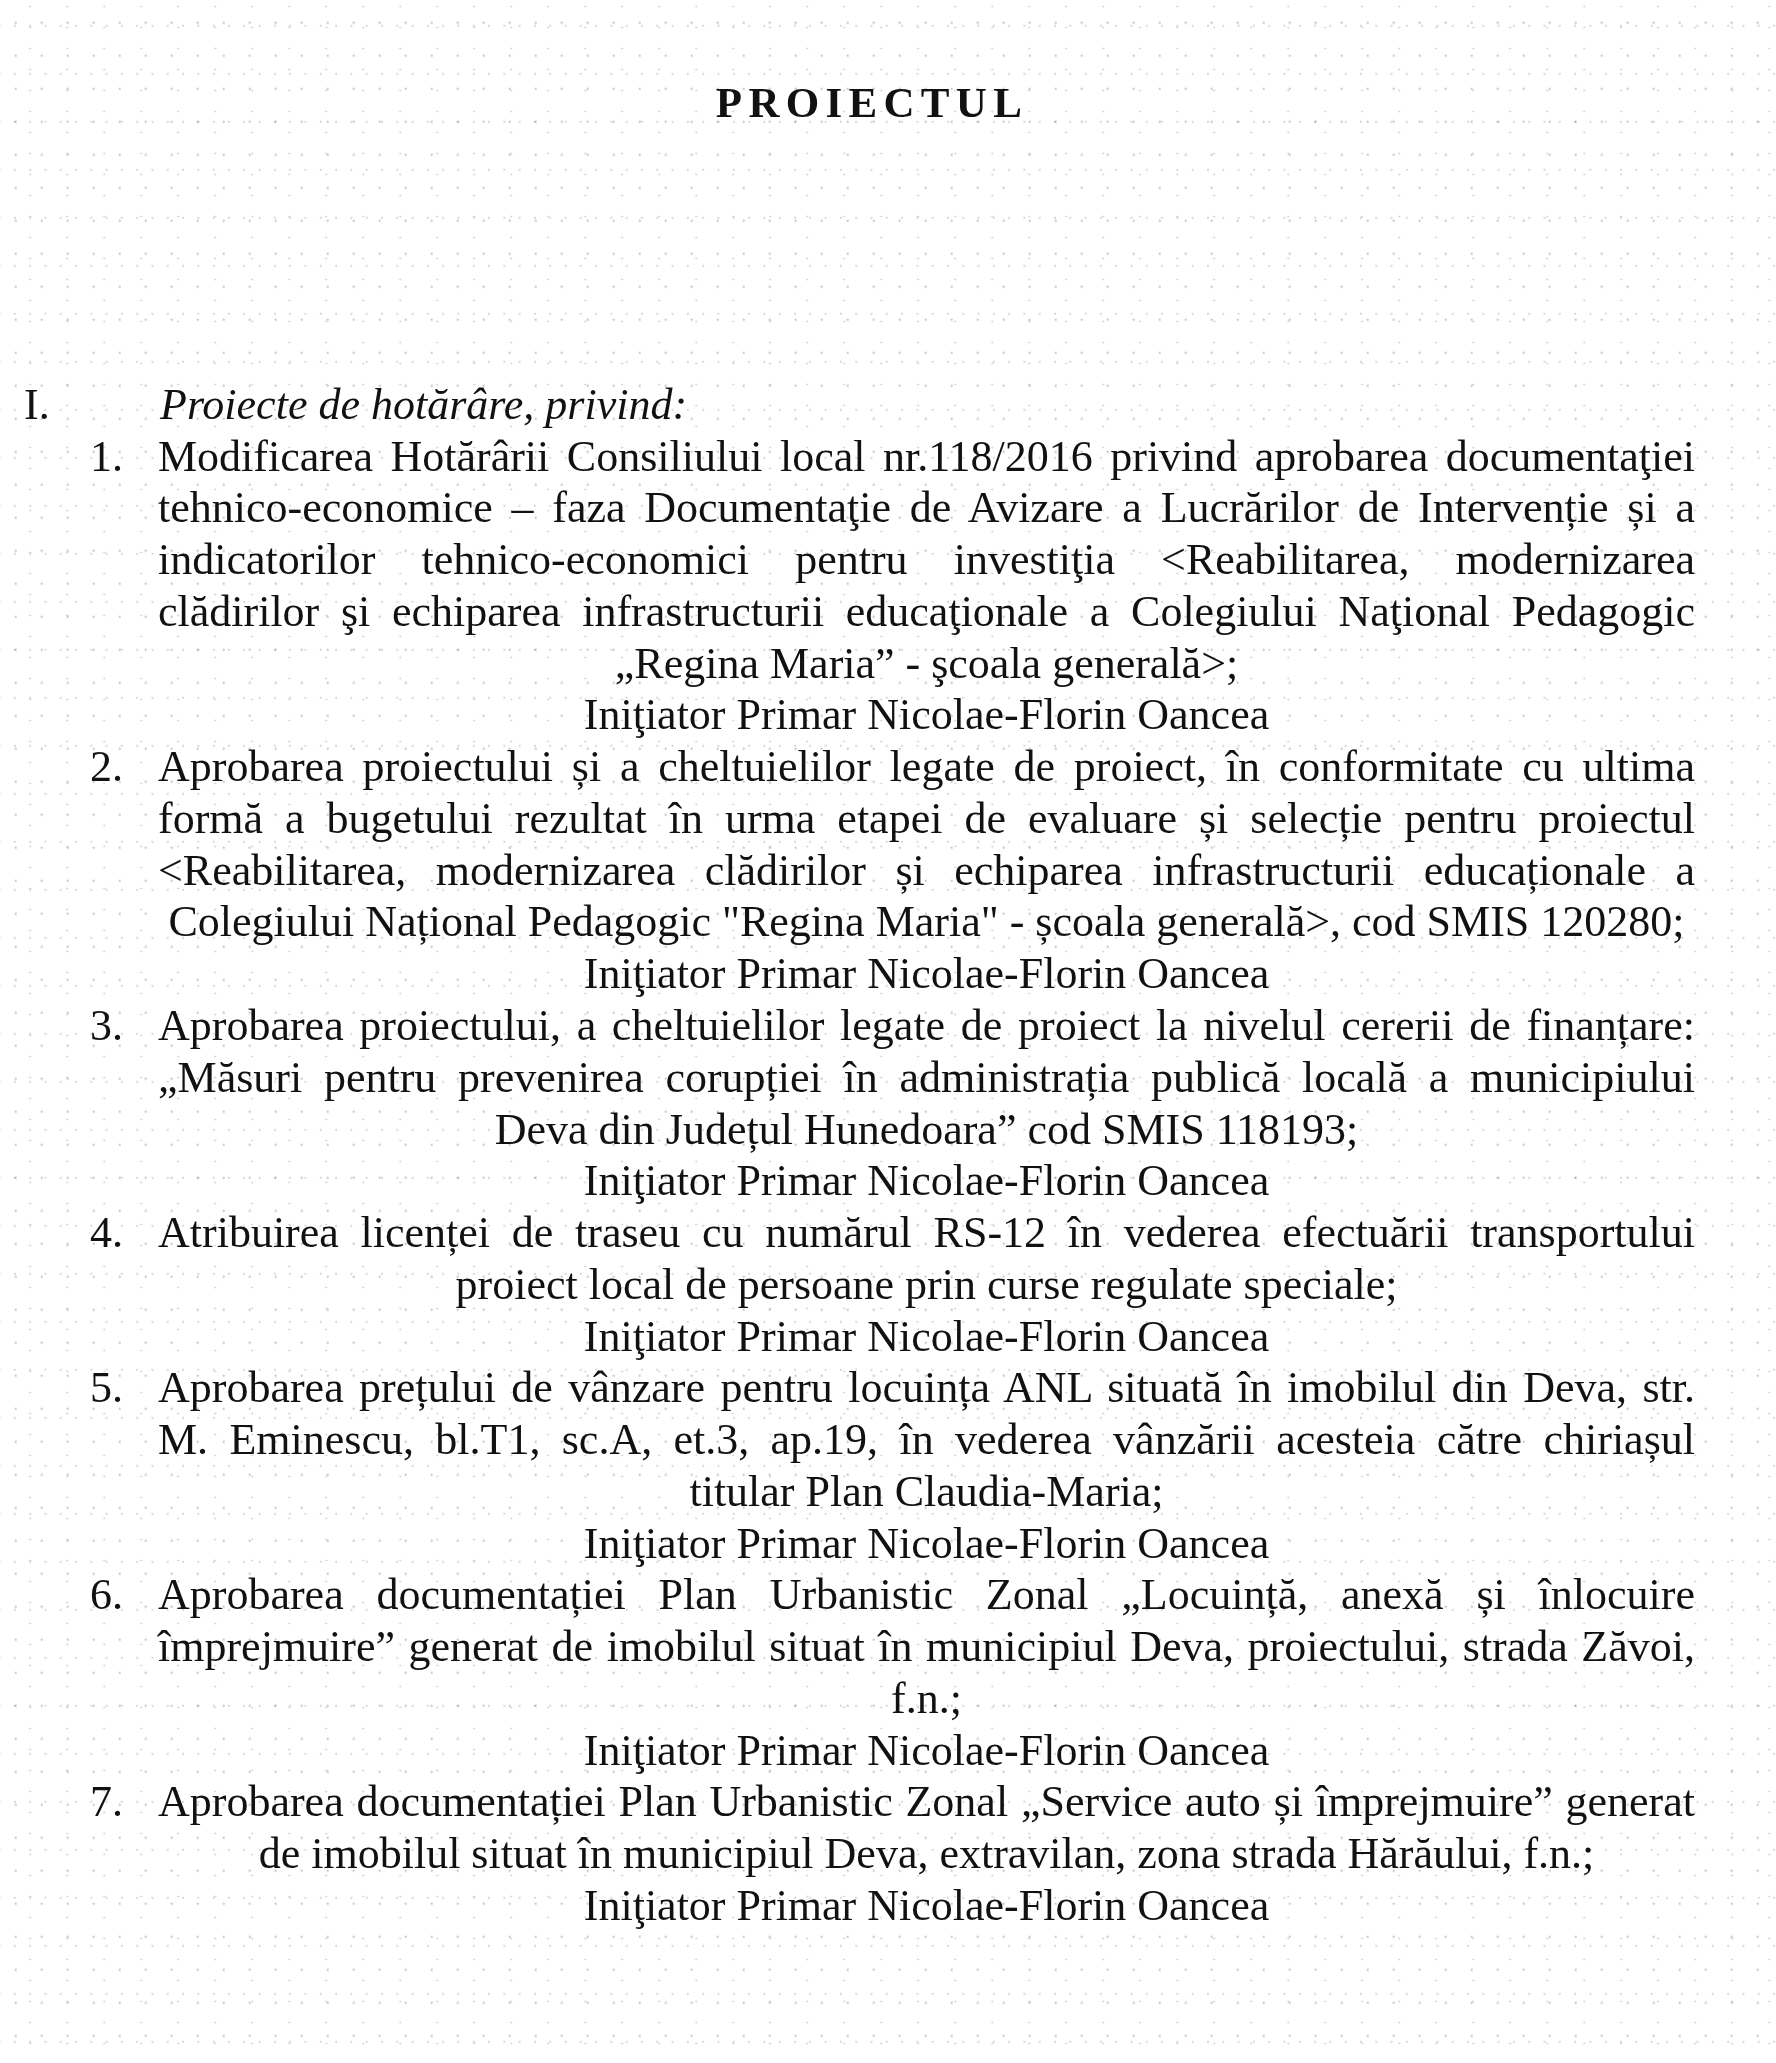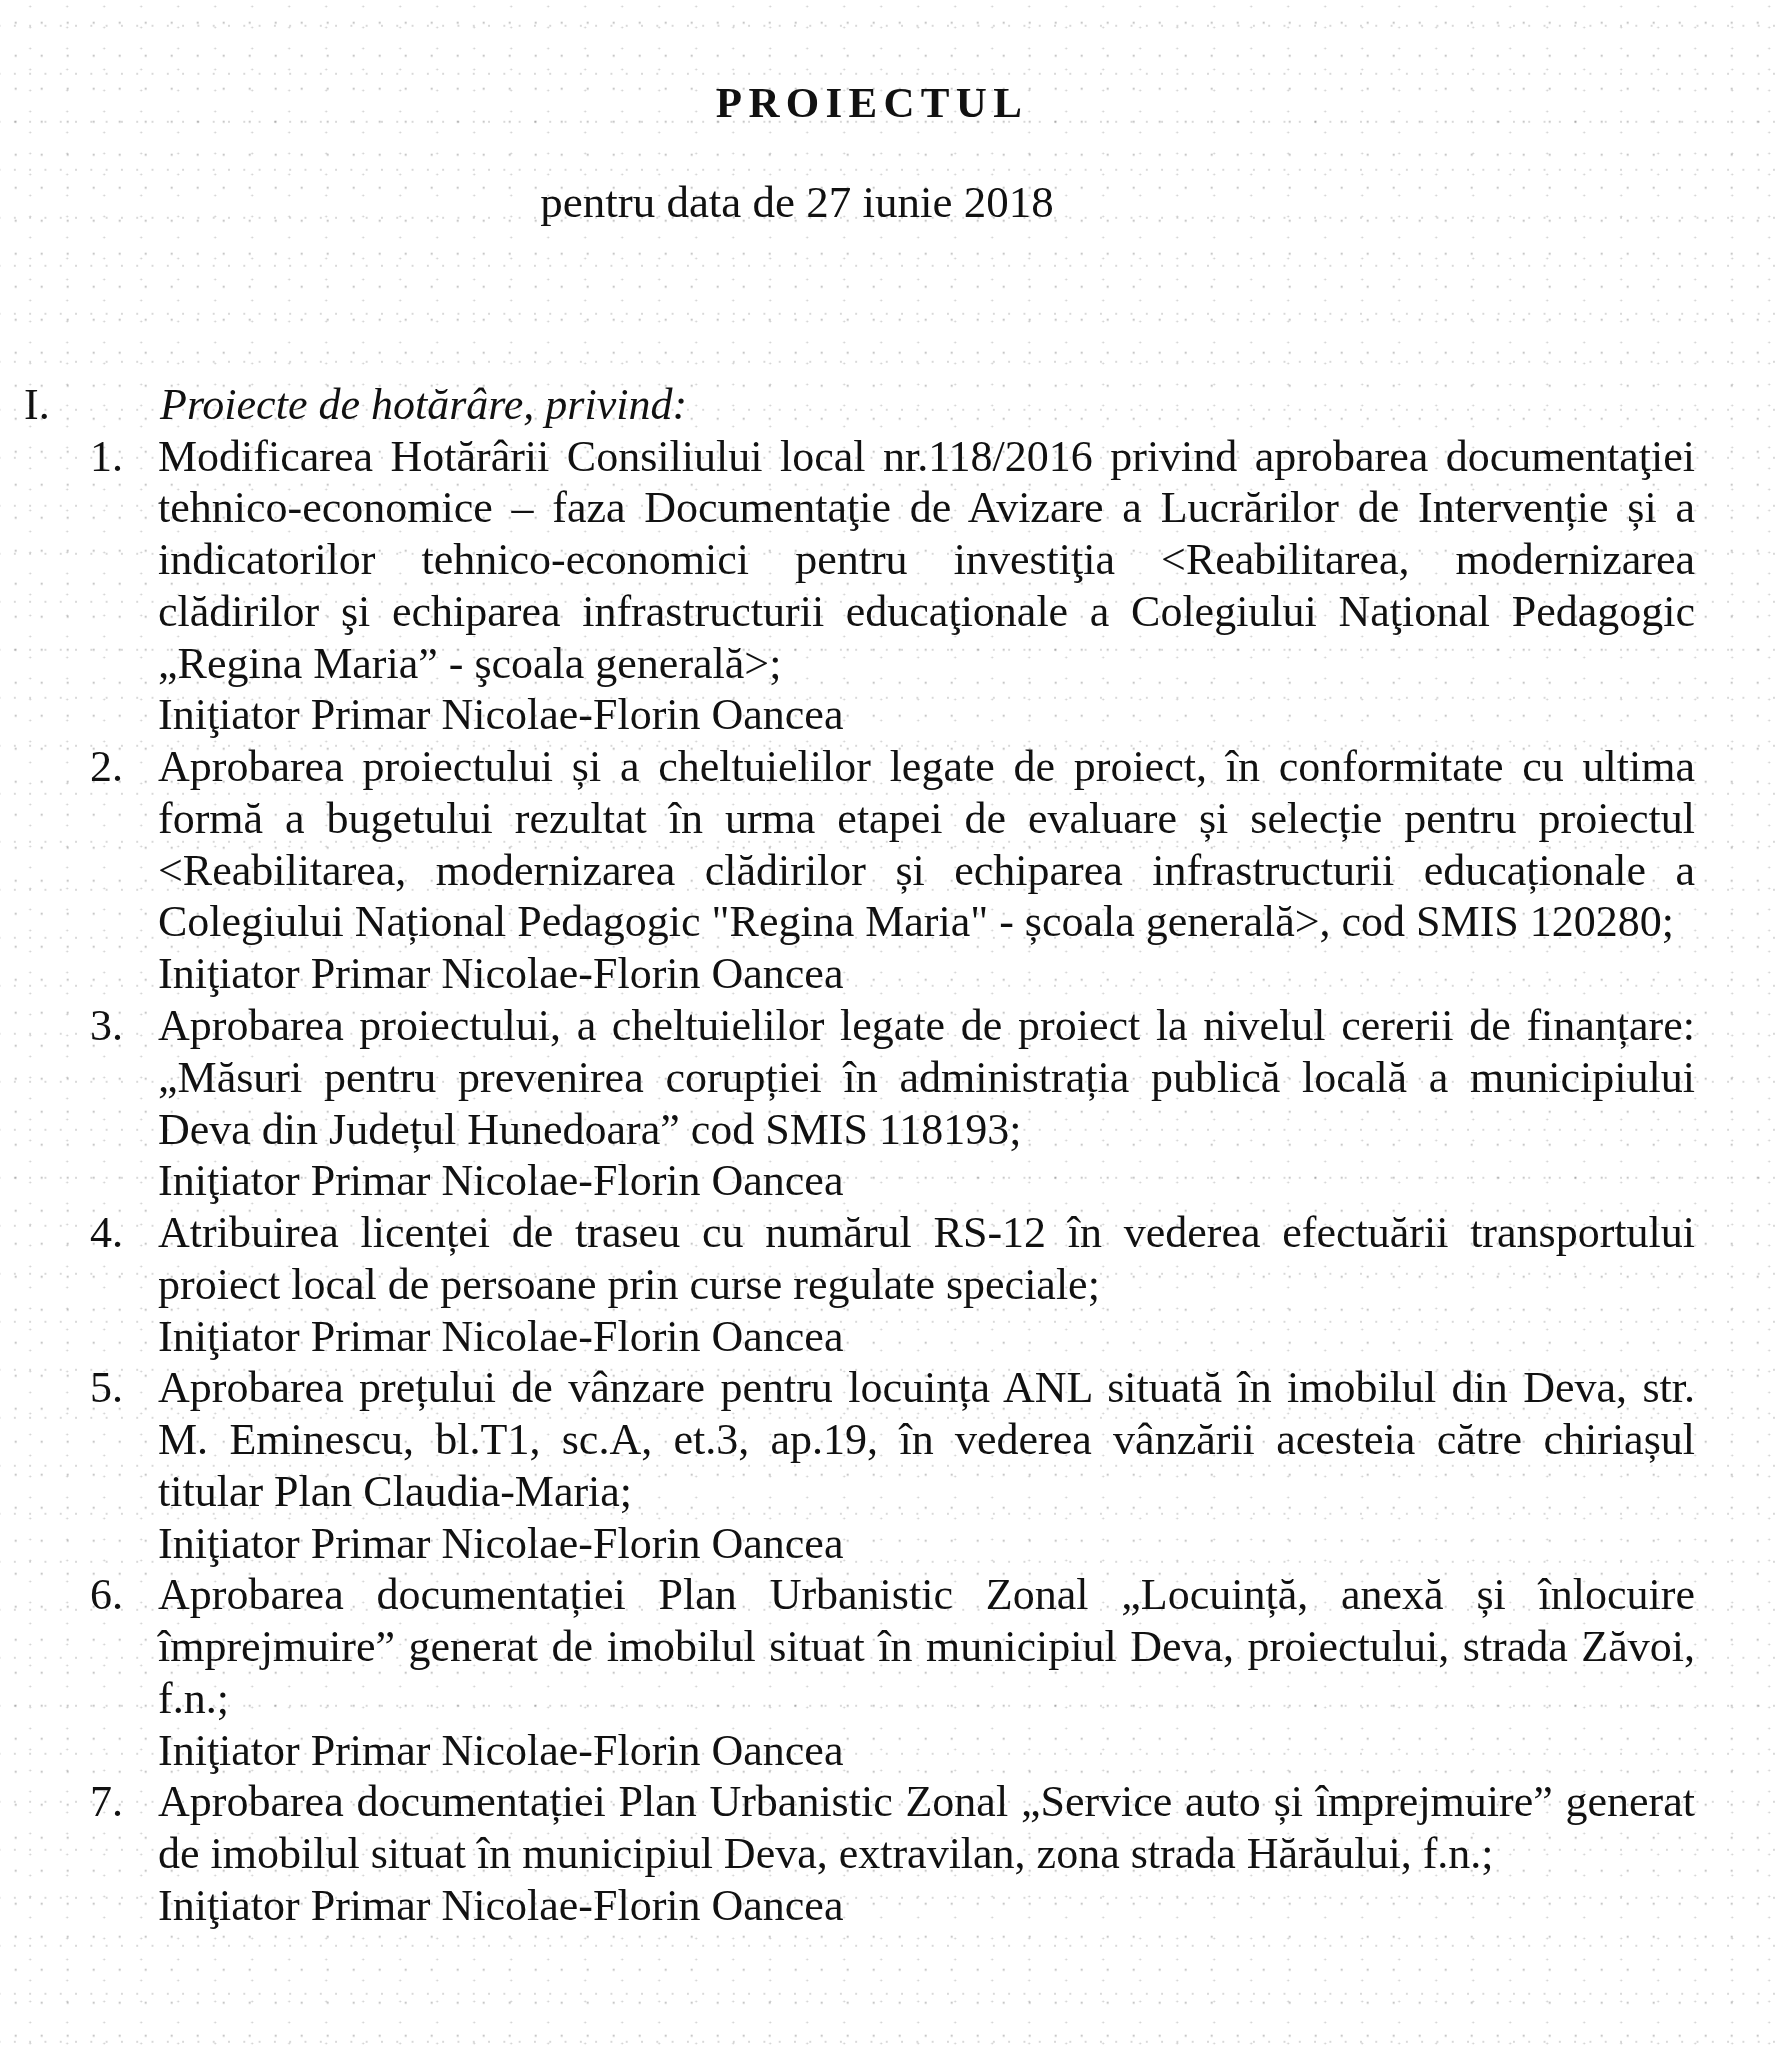--- a/index.html
+++ b/index.html
@@ -57,38 +57,37 @@
   }
   .num {
     left: 90px;
   }
   .roman {
     left: 24px;
   }
   .txt {
     left: 158px;
     width: 1537px;
-    text-align: left;
+    text-align: center;
   }
   .txt.just {
     text-align: justify;
     text-align-last: justify;
   }
   .sec-head {
     left: 160px;
     font-style: italic;
   }
 </style>
 </head>
 <body>
 
 <div class="page">
 
   <div class="title">PROIECTUL</div>
-  <div class="subtitle l2">pentru data de 27 iunie 2018</div>
 
   <div>
     <div class="ln roman" style="top:379px">I.</div>
     <div class="ln sec-head" style="top:379px">Proiecte de hotărâre, privind:</div>
 
     <div>
       <div class="ln num" style="top:431px">1.</div>
       <div class="ln txt just" style="top:431px">Modificarea Hotărârii Consiliului local nr.118/2016 privind aprobarea documentaţiei</div>
       <div class="ln txt just" style="top:482px">tehnico-economice – faza Documentaţie de Avizare a Lucrărilor de Intervenție și a</div>
       <div class="ln txt just" style="top:534px">indicatorilor tehnico-economici pentru investiţia &lt;Reabilitarea, modernizarea</div>

